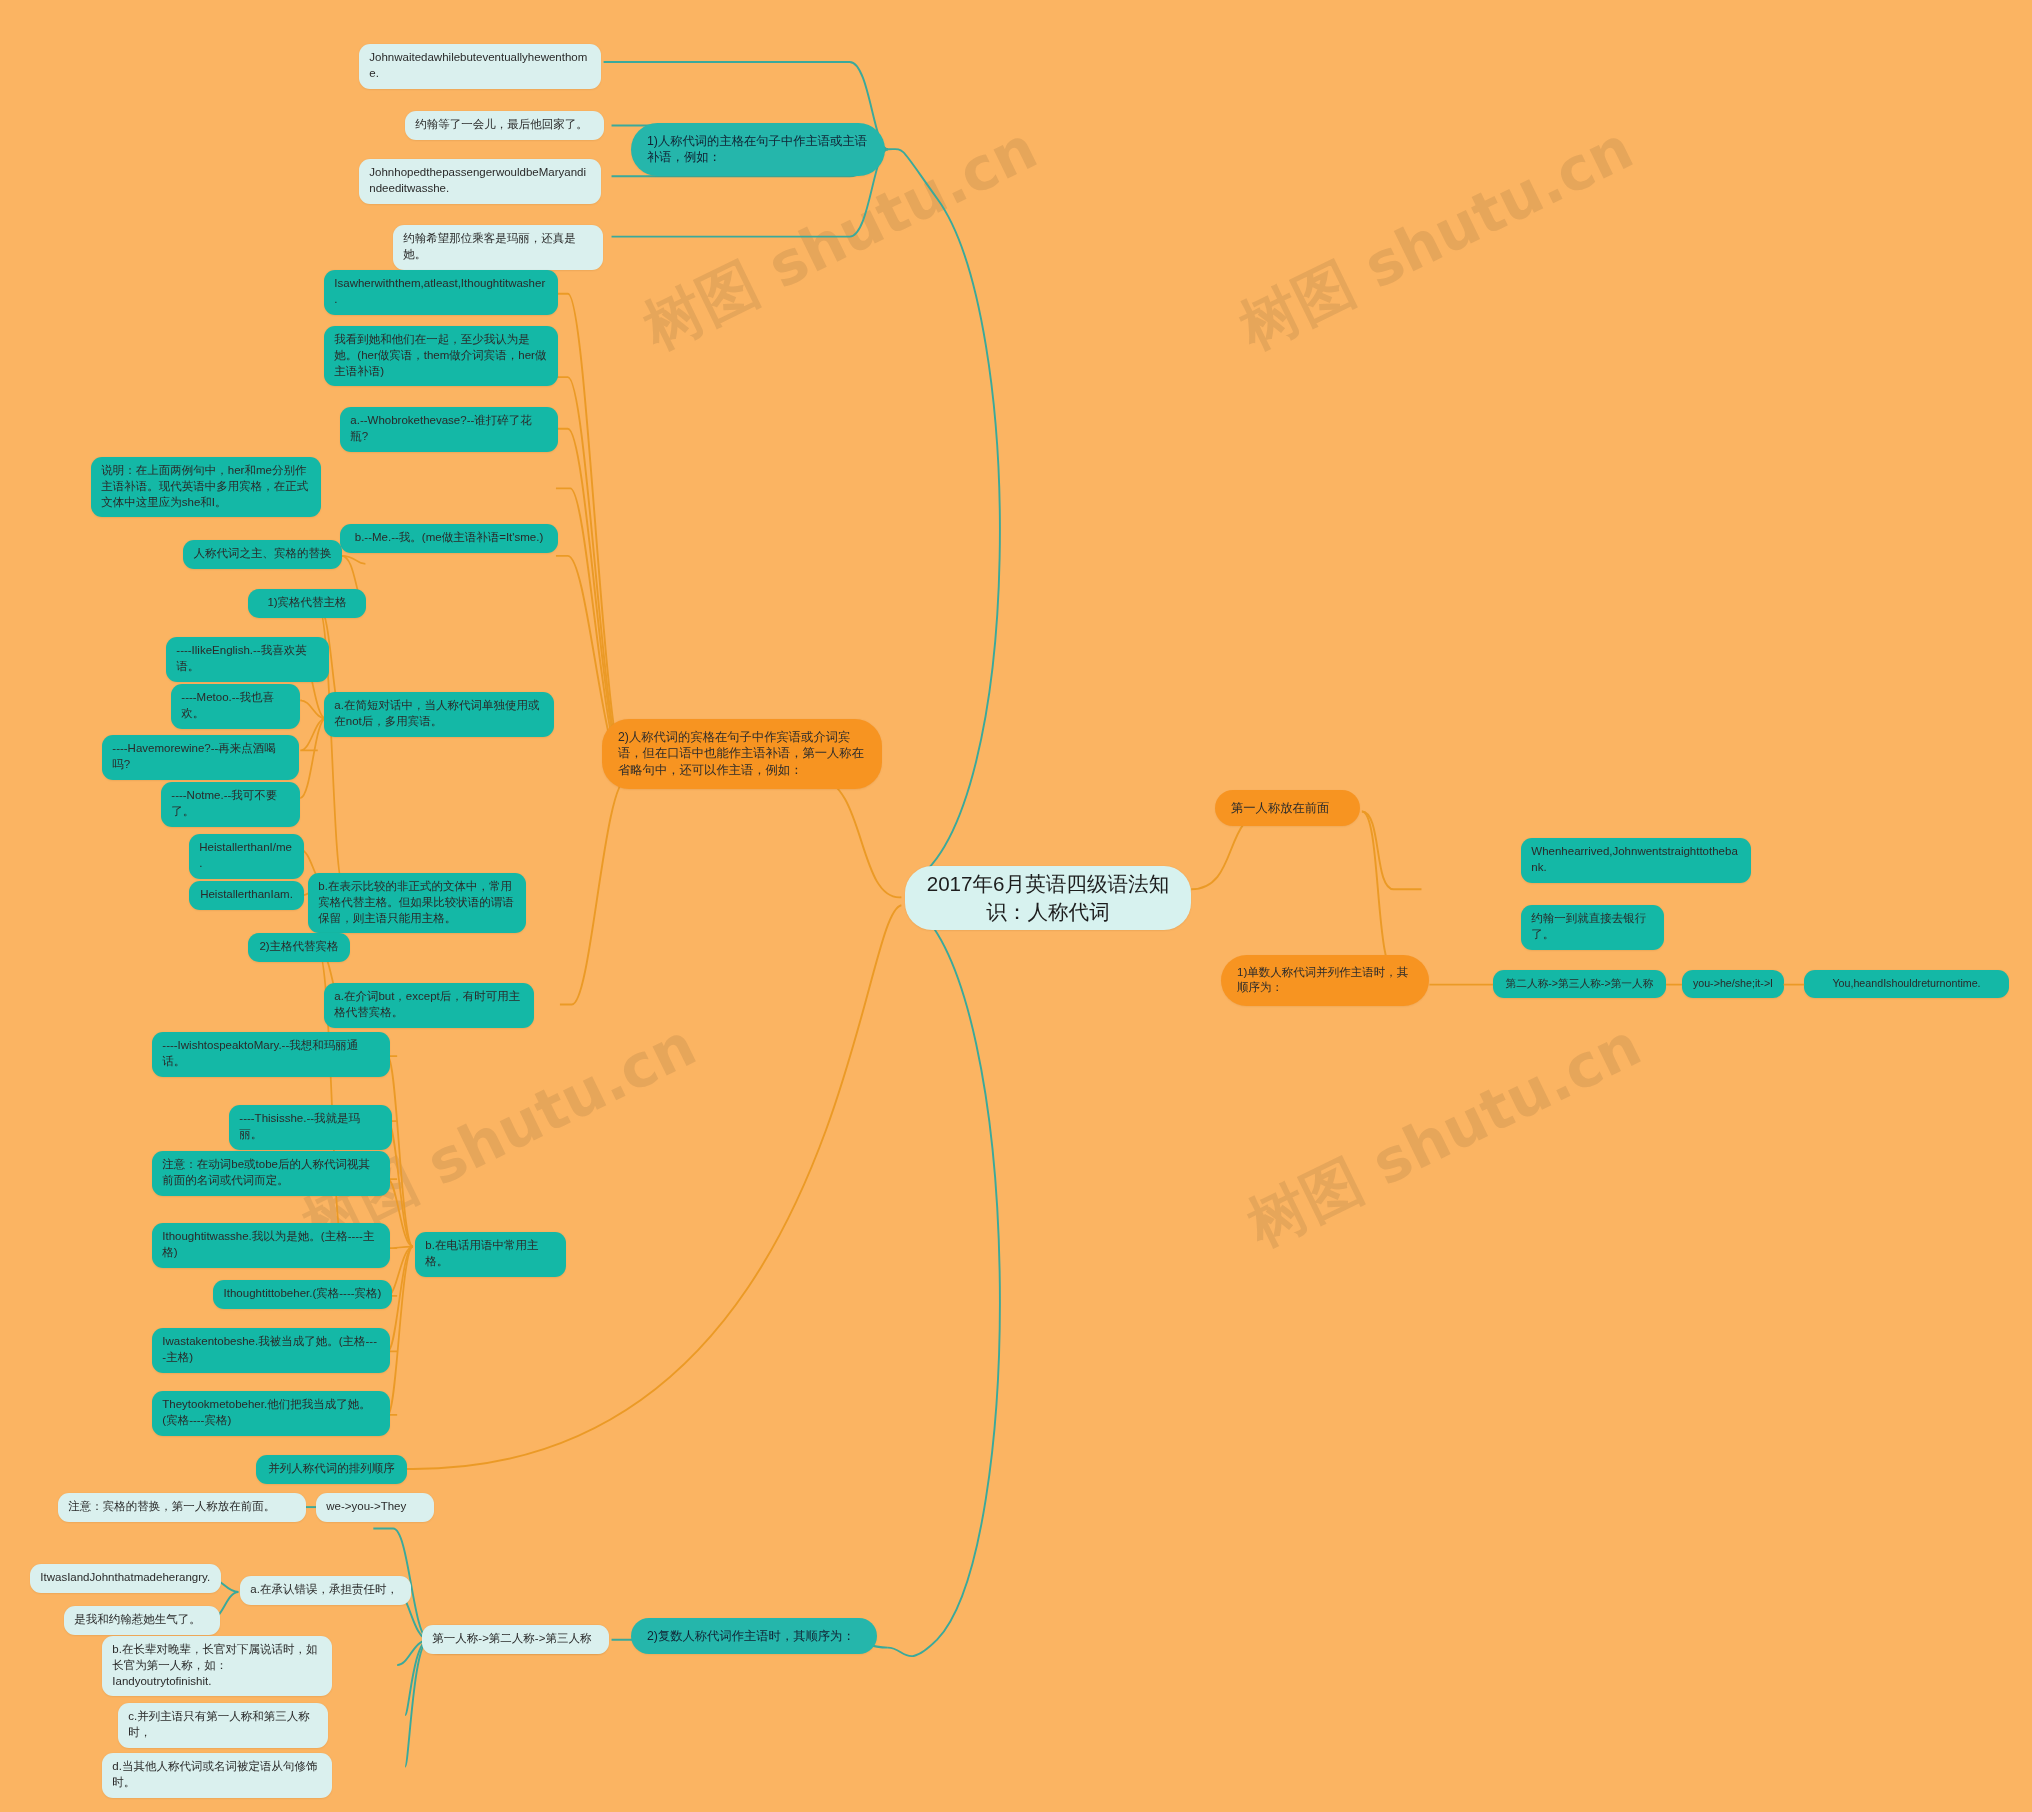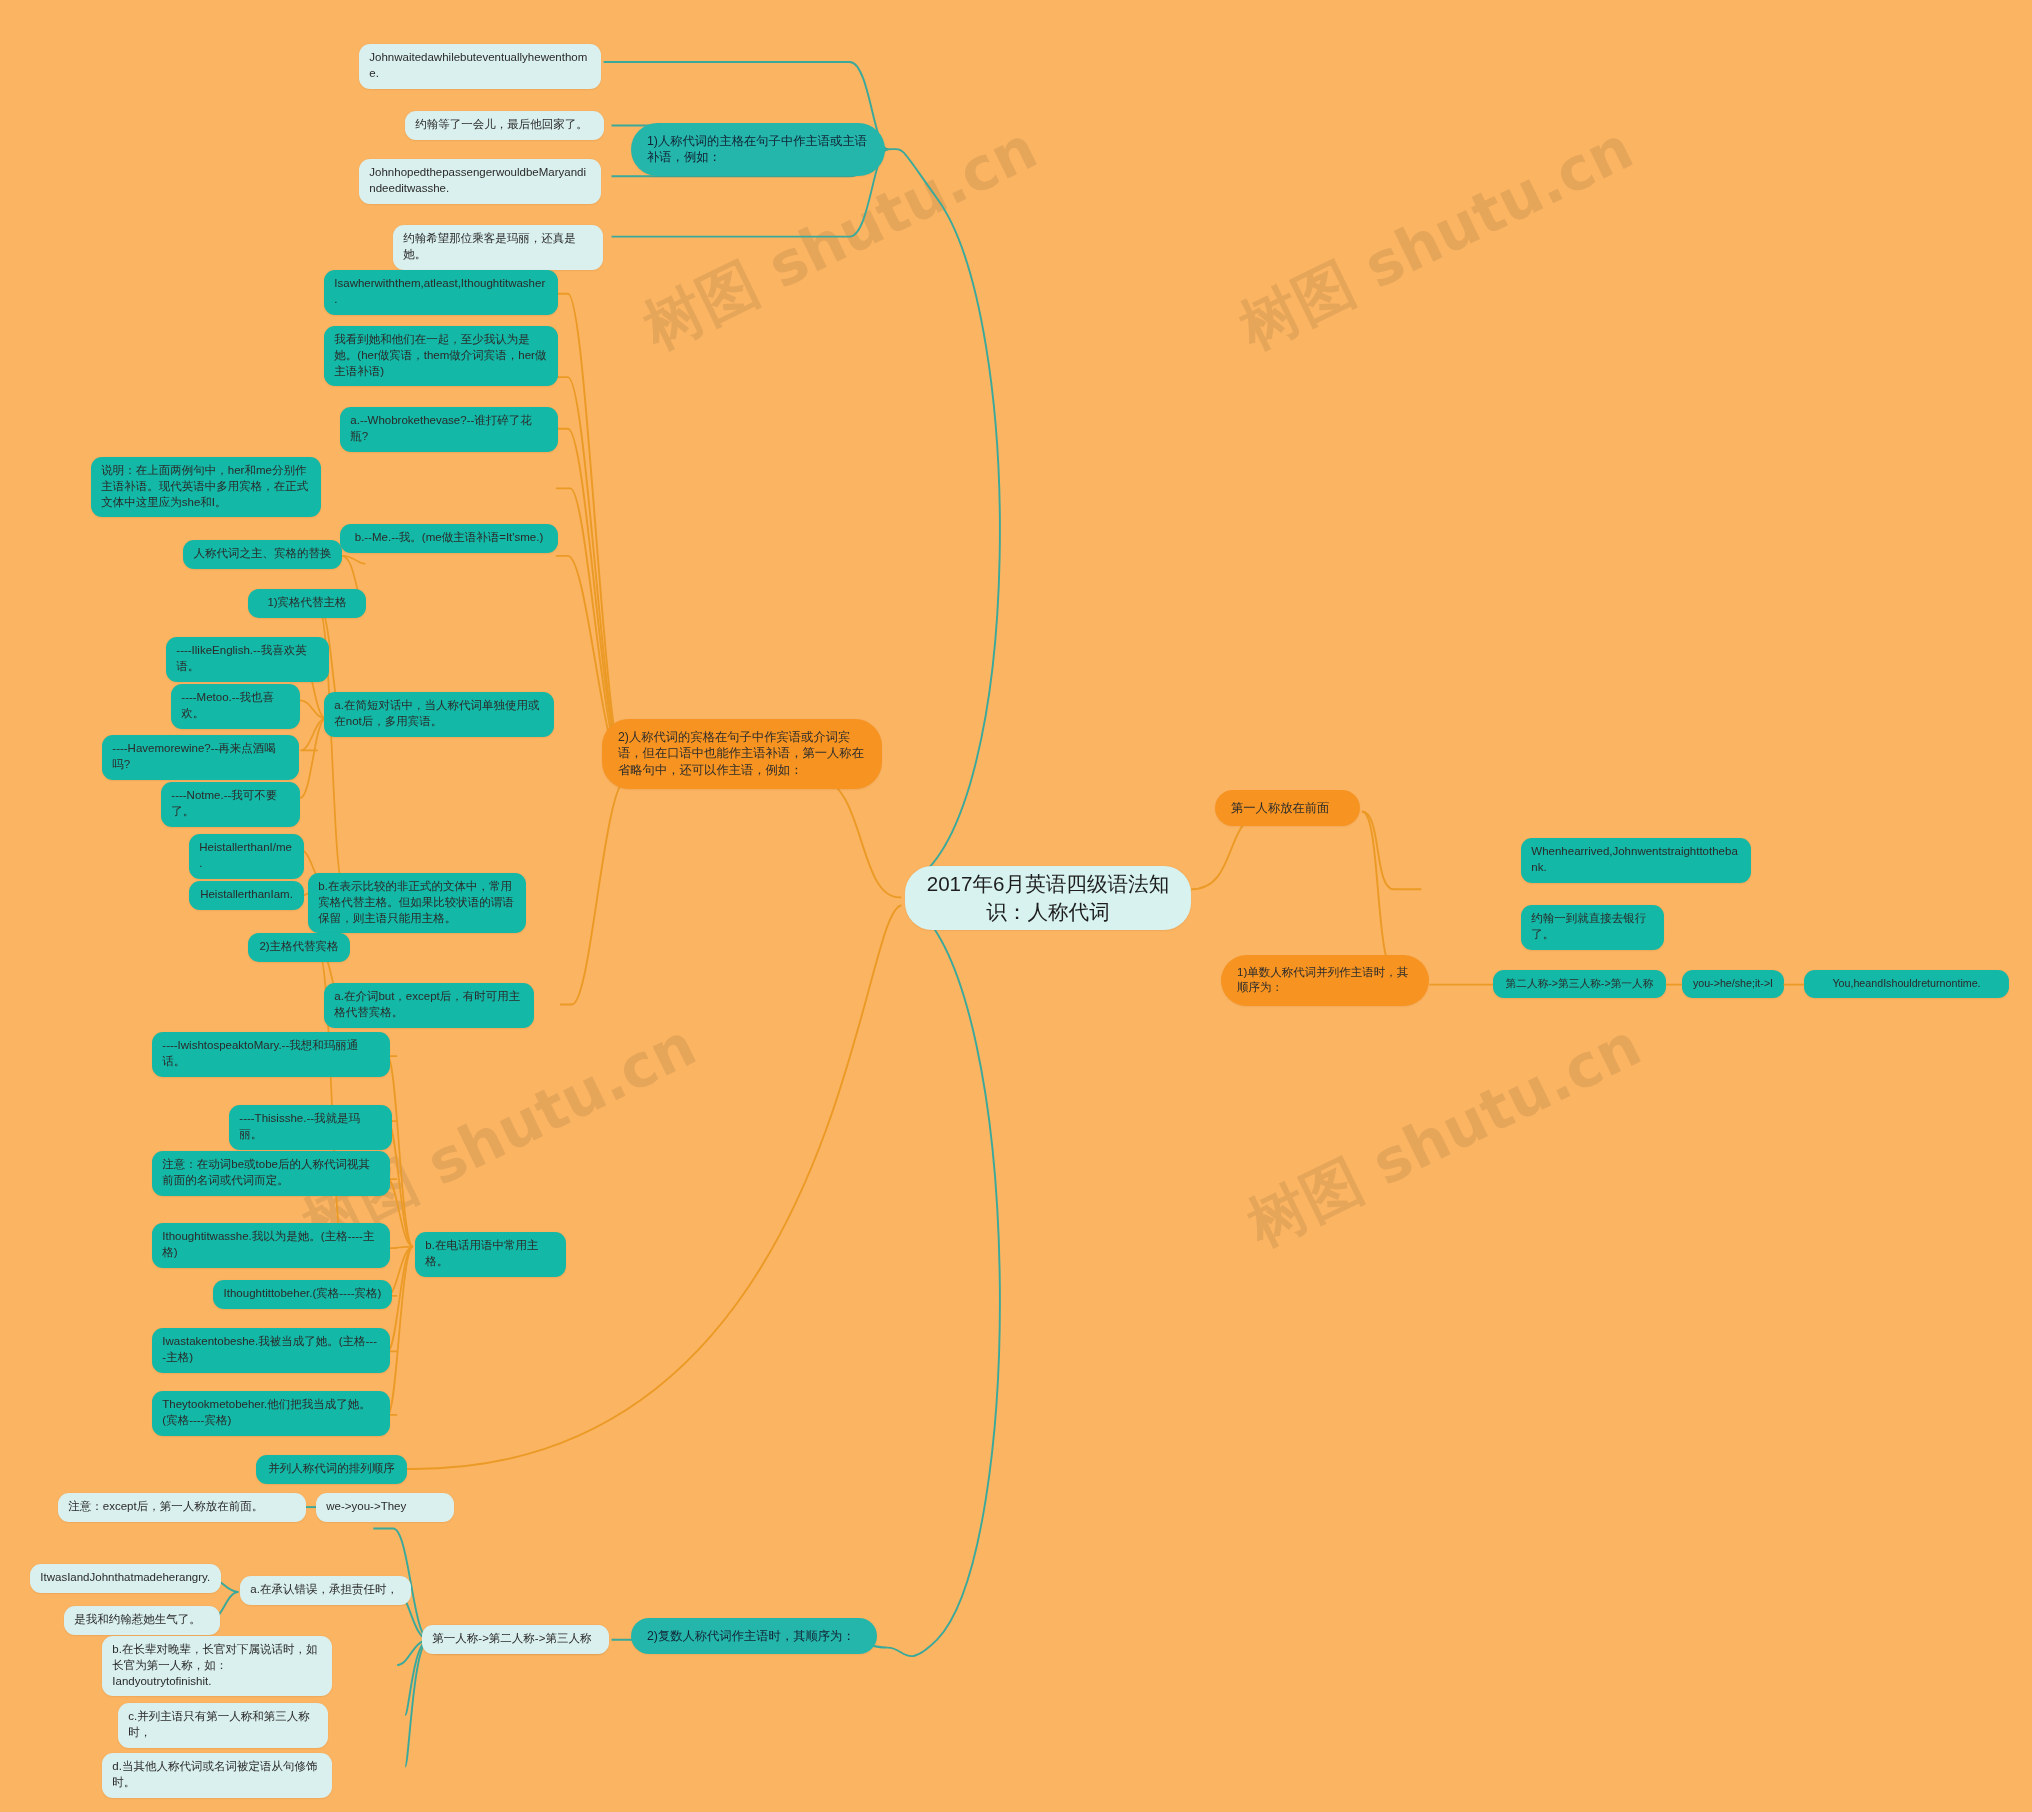--- a/index.html
+++ b/index.html
@@ -240,23 +240,23 @@
     <span>并列人称代词的排列顺序</span>
   </div>
 
   <div class="node teal f15" style="left:631px;top:1618px;width:246px;">
     <span>2)复数人称代词作主语时，其顺序为：</span>
   </div>
   <div class="node mint f14" style="left:427px;top:1625px;width:181px;">
     <span>第一人称-&gt;第二人称-&gt;第三人称</span>
   </div>
   <div class="node mint f14" style="left:58px;top:1493px;width:248px;">
-    <span>注意：except后，第一人称放在前面。</span>
-  </div>
-  <div class="node mint f14" style="left:316px;top:1493px;width:138px;">
+    <span>注意：宾格的替换，第一人称放在前面。</span>
+  </div>
+  <div class="node mint f14" style="left:316px;top:1493px;width:118px;">
     <span>we-&gt;you-&gt;They</span>
   </div>
 
   <div class="node mint f14" style="left:240px;top:1576px;width:171px;">
     <span>a.在承认错误，承担责任时，</span>
   </div>
   <div class="node mint f14" style="left:30px;top:1564px;width:191px;">
     <span>ItwasIandJohnthatmadeherangry.</span>
   </div>
   <div class="node mint f14" style="left:64px;top:1606px;width:156px;">

